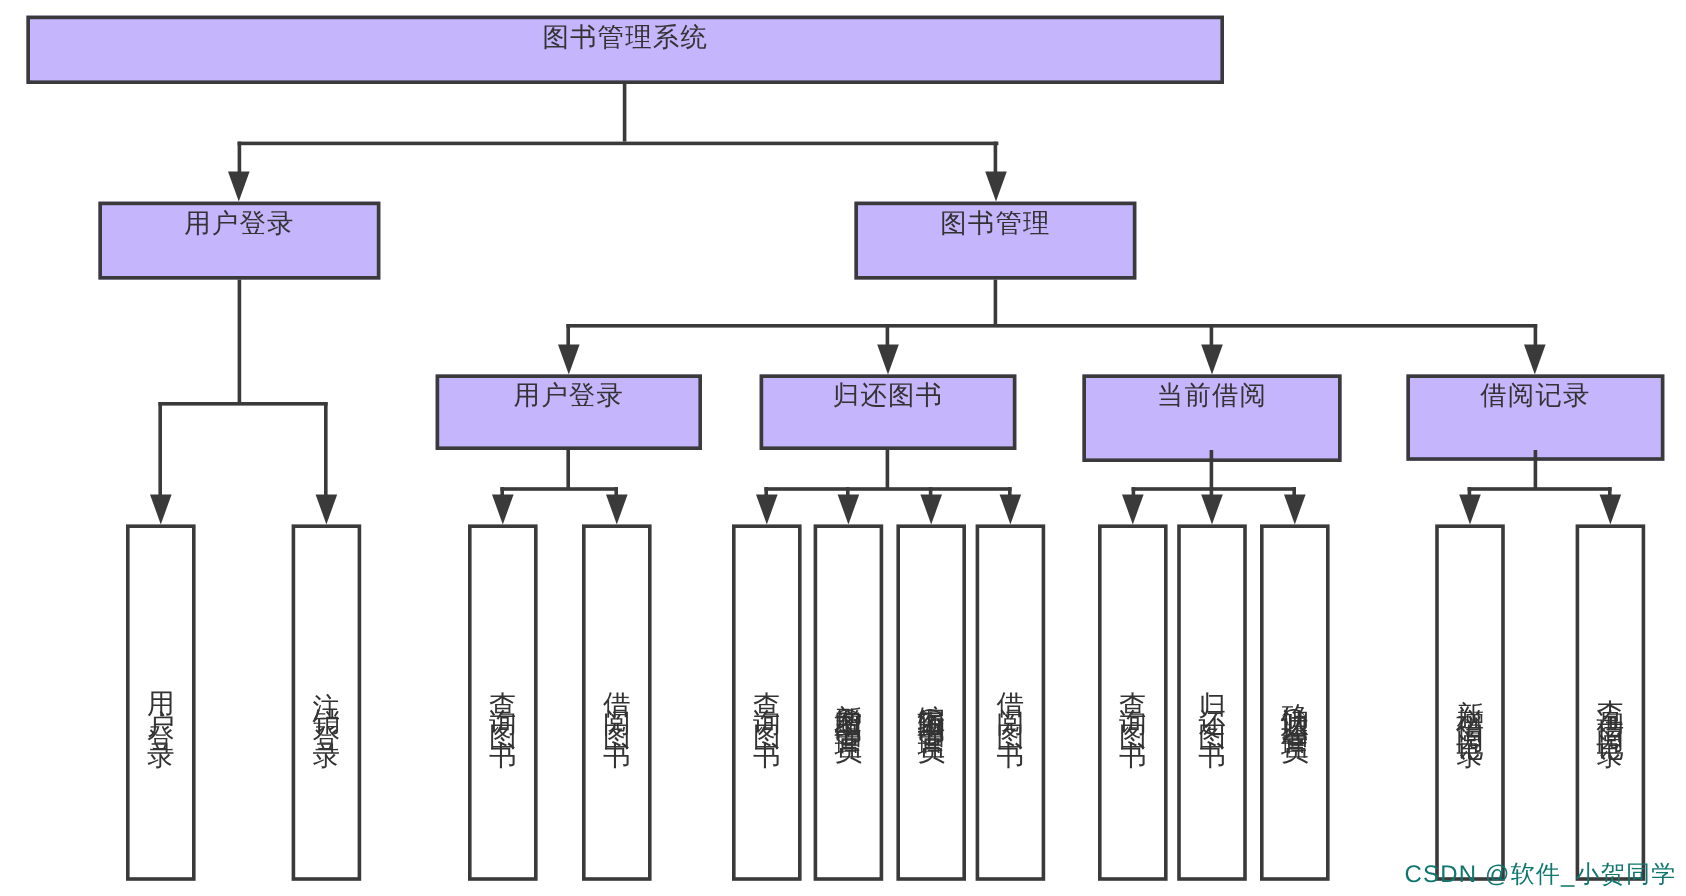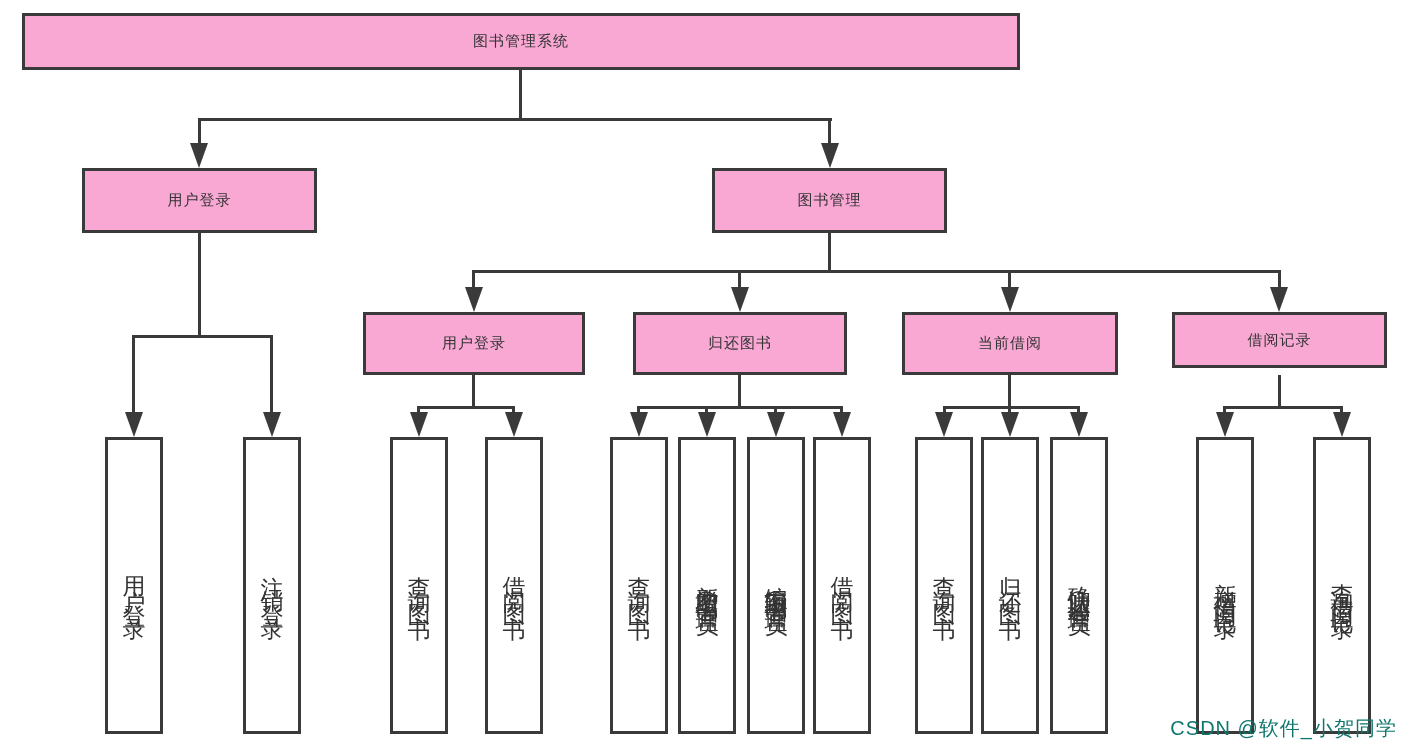--- a/index.html
+++ b/index.html
@@ -7,24 +7,24 @@
     position:relative;
     width:1405px;height:747px;
     background:#ffffff;
     font-family:"Liberation Sans", sans-serif;
     overflow:hidden;
   }
   .node{
     position:absolute;
     box-sizing:border-box;
     border:3px solid #3a3a3a;
-    background:#f9a8d4;
-    display:flex;align-items:center;justify-content:center;
+    background:#c4b5fd;
+    display:flex;align-items:flex-start;justify-content:center;
     color:#333333;
-    font-size:15px;
+    font-size:22px;
     letter-spacing:1px;
     white-space:nowrap;
   }
   .leaf{
     position:absolute;
     box-sizing:border-box;
     border:3px solid #3a3a3a;
     background:#ffffff;
     display:flex;align-items:center;justify-content:center;
     color:#333333;
@@ -97,24 +97,24 @@
   <div class="arrow" style="left:1001px;top:287px;"></div>
   <div class="vline" style="left:1278px;top:270px;height:22px;"></div>
   <div class="arrow" style="left:1270px;top:287px;"></div>
 
   <div class="node" style="left:363px;top:312px;width:222px;height:63px;">
     <span>用户登录</span>
   </div>
   <div class="node" style="left:633px;top:312px;width:214px;height:63px;">
     <span>归还图书</span>
   </div>
-  <div class="node" style="left:902px;top:312px;width:216px;height:63px;">
+  <div class="node" style="left:902px;top:312px;width:216px;height:73px;">
     <span>当前借阅</span>
   </div>
-  <div class="node" style="left:1172px;top:312px;width:215px;height:56px;">
+  <div class="node" style="left:1172px;top:312px;width:215px;height:72px;">
     <span>借阅记录</span>
   </div>
 
   <div class="vline" style="left:472px;top:375px;height:33px;"></div>
   <div class="hline" style="left:417px;top:406px;width:98px;"></div>
   <div class="vline" style="left:417px;top:406px;height:10px;"></div>
   <div class="arrow" style="left:410px;top:412px;"></div>
   <div class="vline" style="left:512px;top:406px;height:10px;"></div>
   <div class="arrow" style="left:505px;top:412px;"></div>
 

